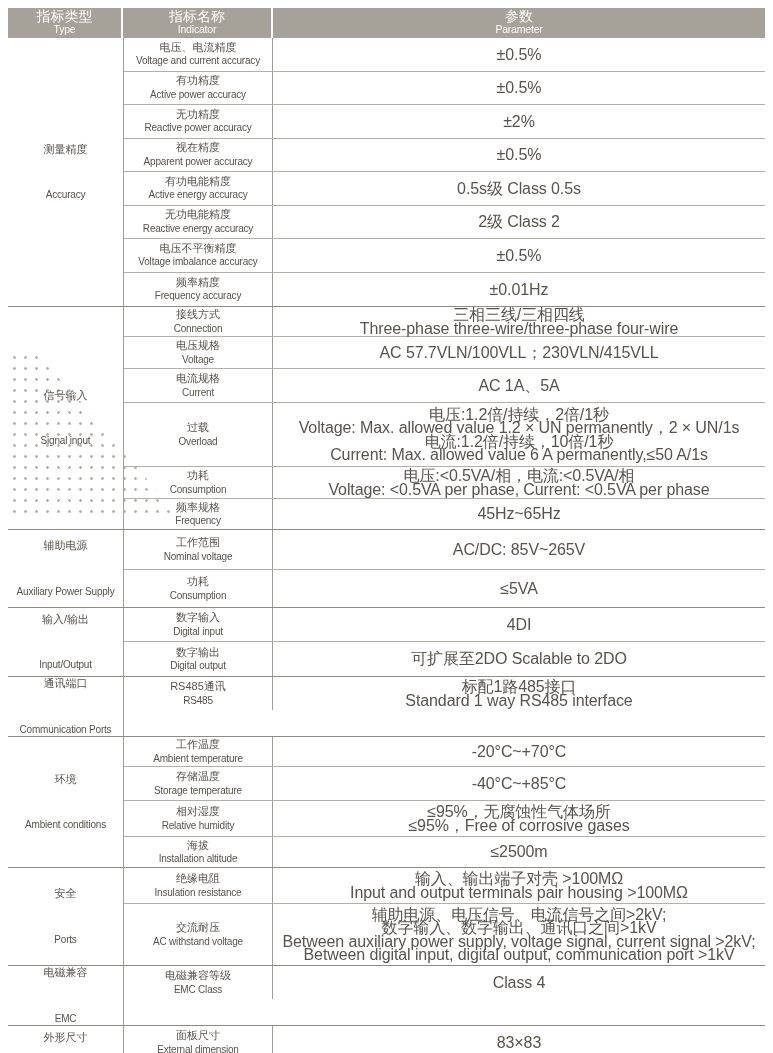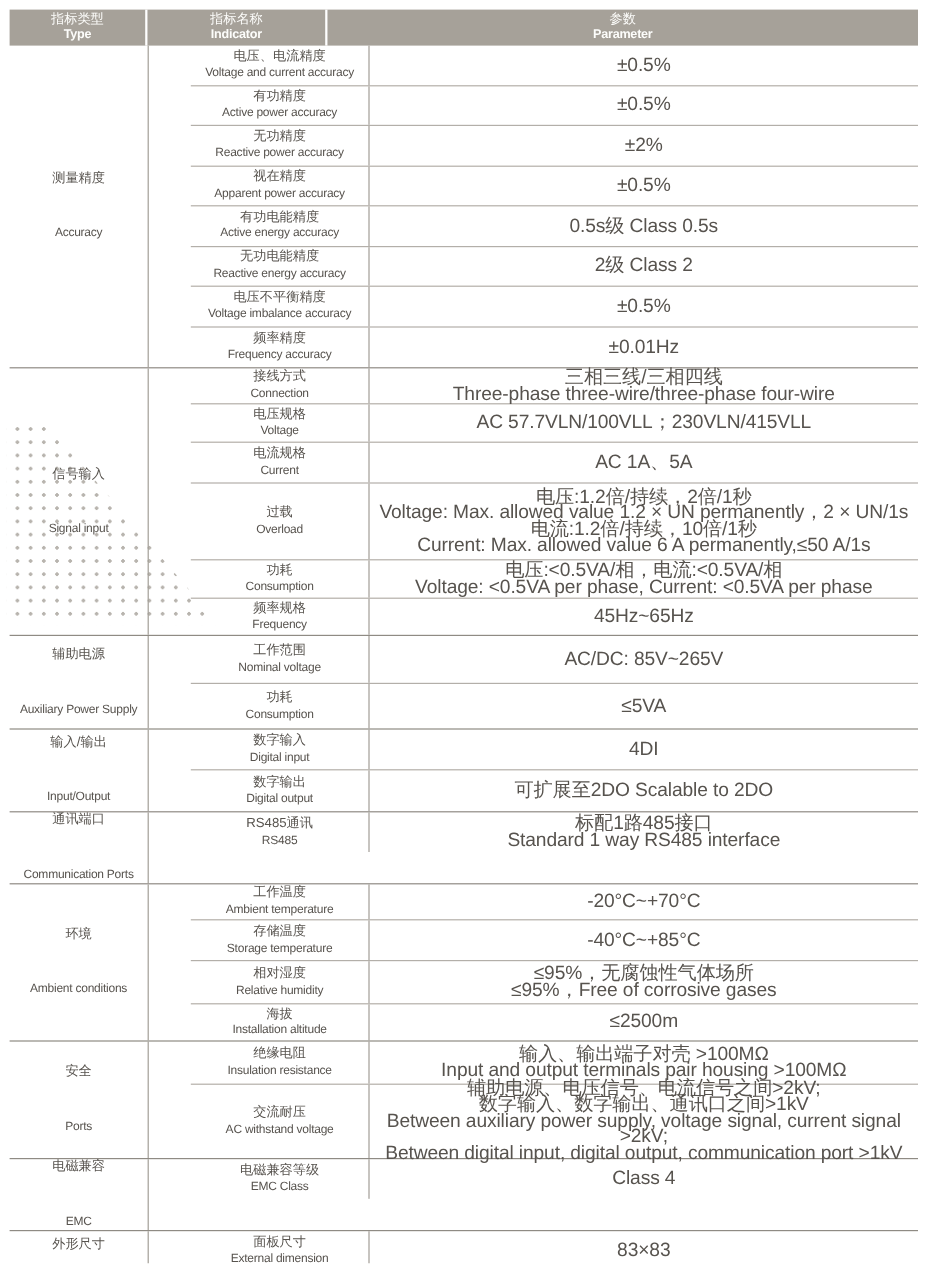--- a/index.html
+++ b/index.html
@@ -24,30 +24,30 @@
     background-size:11px 11px;background-position:4px 3px;
     clip-path:polygon(0 0,17% 0,100% 100%,0 100%);
     pointer-events:none;
   }
 
   .spec-table{position:absolute;left:8px;top:8px;width:757px;z-index:1;}
 
   .thead{display:flex;height:30px;background:transparent;}
   .th{background:var(--header_bg);color:var(--header_text);display:flex;flex-direction:column;
       align-items:center;justify-content:center;line-height:13px;}
-  .th .zh{font-size:11px;}
-  .th .en{font-size:10.5px;letter-spacing:-0.2px;font-weight:bold;}
+  .th .zh{font-size:14px;}
+  .th .en{font-size:10.5px;letter-spacing:-0.2px;}
   .th1{width:115px;border-right:2px solid #fff;}
   .th2{width:150px;border-right:2px solid #fff;}
   .th3{flex:1;}
 
   .group{display:flex;border-bottom:1px solid var(--group_line);}
   .glabel{width:115px;display:flex;flex-direction:column;align-items:center;justify-content:center;
           text-align:center;line-height:13.5px;gap:32px;}
-  .grows{flex:1;border-left:1px solid var(--v_line);padding-left:35px;}
+  .grows{flex:1;border-left:1px solid var(--v_line);}
   .row{display:flex;border-bottom:1px solid var(--line);}
   .grows .row:last-child{border-bottom:none;}
   .ind{width:149px;border-right:1px solid var(--v_line);display:flex;flex-direction:column;
        align-items:center;justify-content:center;text-align:center;line-height:13.5px;}
   .par{flex:1;display:flex;flex-direction:column;align-items:center;justify-content:center;
        text-align:center;line-height:13.5px;}
   .zh{font-size:11px;}
   .en{font-size:10px;letter-spacing:-0.2px;}
   .pl{font-size:16px;letter-spacing:-0.1px;}
 </style>

